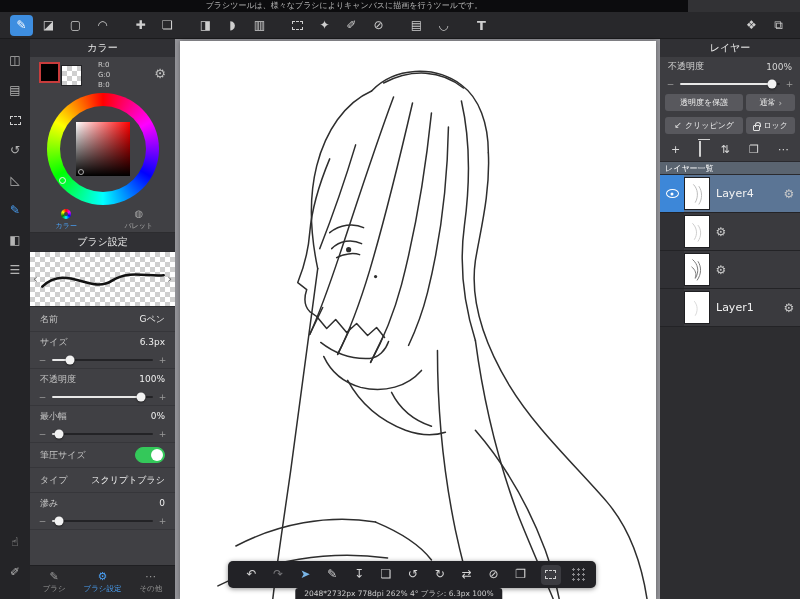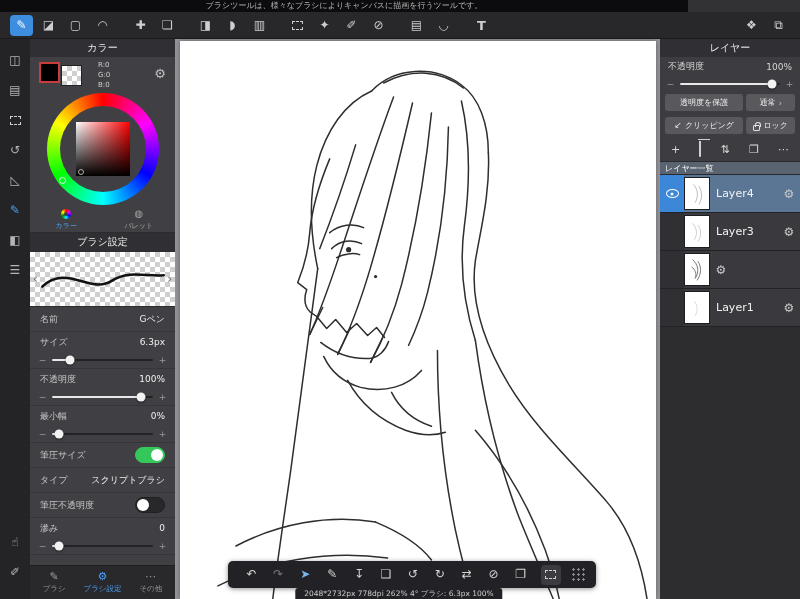--- a/index.html
+++ b/index.html
@@ -340,26 +340,20 @@
     <span class="toggle on">
         <span class="t-knob"></span>
       </span>
   </div>
 
   <div class="set-row">
     <span>タイプ</span>
     <span class="val">スクリプトブラシ</span>
   </div>
 
-  <div class="set-row">
-    <span>筆圧不透明度</span>
-    <span class="toggle off">
-        <span class="t-knob"></span>
-      </span>
-  </div>
 
   <div class="set-row no-b">
     <span>滲み</span>
     <span class="val">0</span>
   </div>
   <div class="slider-row">
     <span class="s-sign">−</span>
     <div class="s-track">
         <div class="s-fill" style="width:7%"></div>
         <div class="s-thumb" style="left:7%"></div>
@@ -483,21 +477,20 @@
       <div class="lr-name">Layer4</div>
       <div class="lr-gear">⚙</div>
     </div>
     <div class="layer-row">
       <div class="lr-eye"></div>
       <div class="lr-thumb">
         <svg viewBox="0 0 26 34">
             <path d="M8,8 C13,13 14,20 10,26 M14,10 C18,15 18,22 14,28" stroke="#c9c9c9" stroke-width="1" fill="none"></path>
           </svg>
       </div>
-      <div class="lr-name">Layer3</div>
       <div class="lr-gear">⚙</div>
     </div>
     <div class="layer-row">
       <div class="lr-eye"></div>
       <div class="lr-thumb">
         <svg viewBox="0 0 26 34">
             <path d="M8,6 C14,11 16,19 11,27 M14,8 C18,14 18,22 13,29 M7,14 C11,17 13,22 11,26" stroke="#6e6e6e" stroke-width="1" fill="none"></path>
           </svg>
       </div>
       <div class="lr-gear">⚙</div>

